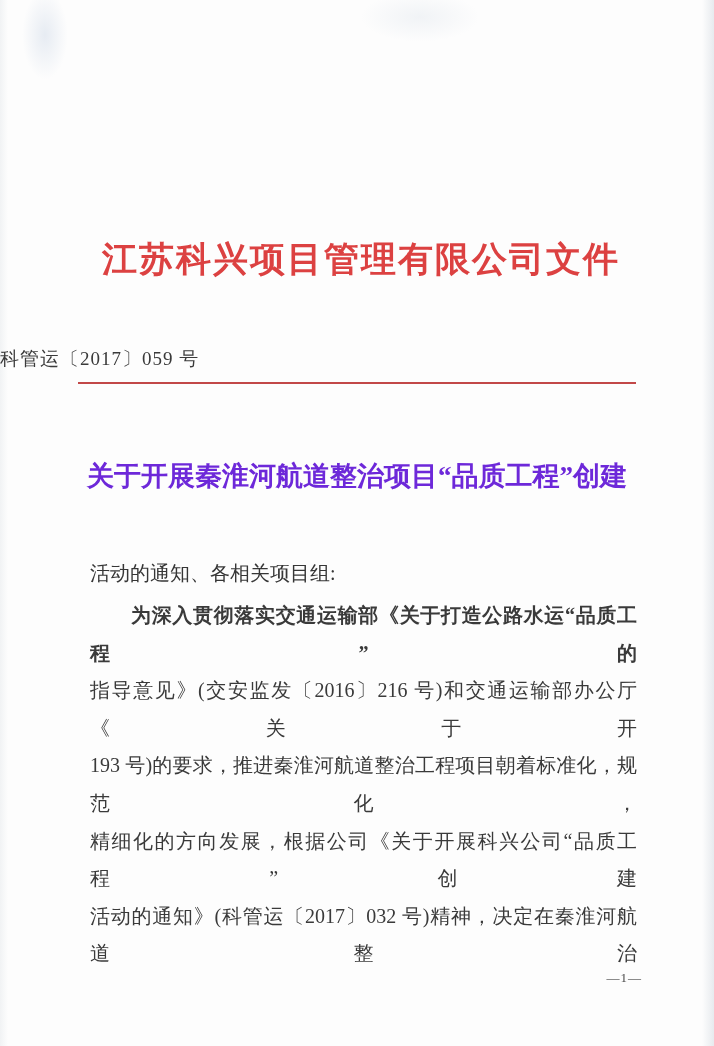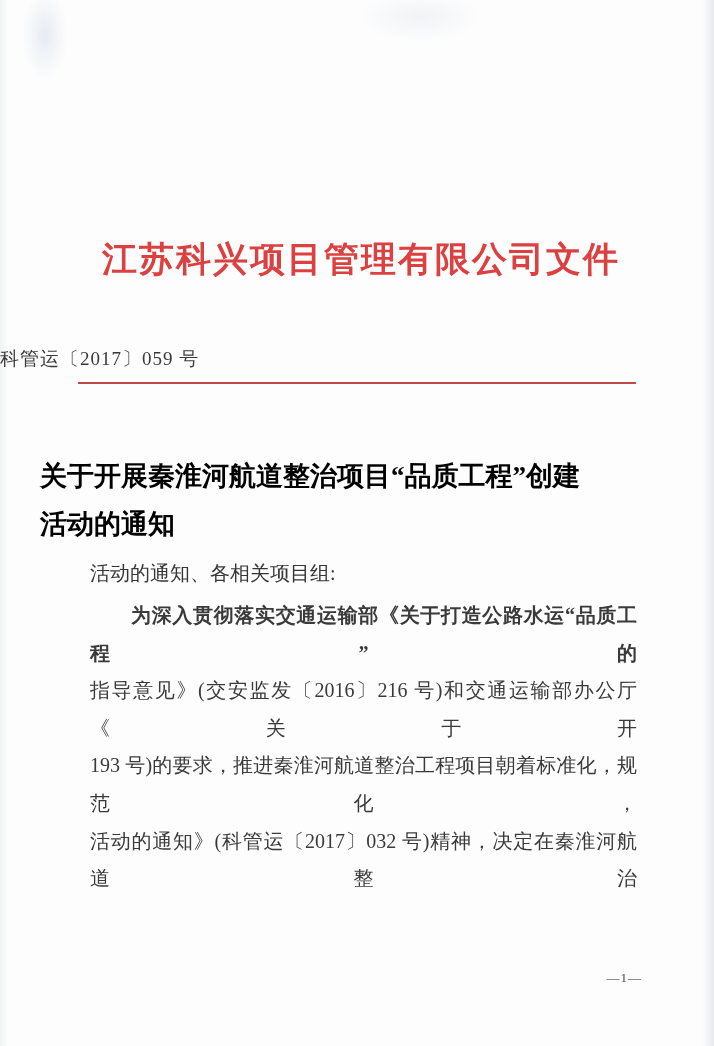--- a/index.html
+++ b/index.html
@@ -62,24 +62,24 @@
   .red-line {
     position: absolute;
     top: 382px; left: 78px;
     width: 558px; height: 2px;
     background: #c24848;
   }
   .doc-title {
     position: absolute;
     top: 452px; left: 40px;
     width: 634px;
-    text-align: left;
+    text-align: center;
     font-size: 27px;
     font-weight: bold;
-    color: #000000;
+    color: #6d28d9;
     line-height: 48px;
   }
   .salutation {
     position: absolute;
     top: 560px; left: 90px;
     width: 560px;
     font-size: 20px;
     color: #363636;
   }
   .body-block {
@@ -118,28 +118,28 @@
   <div class="edge-right"></div>
 
   <div class="org-title">江苏科兴项目管理有限公司文件</div>
 
   <div class="doc-number">科管运〔2017〕059 号</div>
 
   <div class="red-line"></div>
 
   <div class="doc-title">
     <div>关于开展秦淮河航道整治项目“品质工程”创建</div>
-    <div>活动的通知</div>
   </div>
 
   <div class="salutation">活动的通知、各相关项目组:</div>
 
   <div class="body-block">
     <div class="body-line indent">为深入贯彻落实交通运输部《关于打造公路水运“品质工程”的</div>
     <div class="body-line">指导意见》(交安监发〔2016〕216 号)和交通运输部办公厅《关于开</div>
     <div class="body-line">193 号)的要求，推进秦淮河航道整治工程项目朝着标准化，规范化，</div>
+    <div class="body-line">精细化的方向发展，根据公司《关于开展科兴公司“品质工程”创建</div>
     <div class="body-line">活动的通知》(科管运〔2017〕032 号)精神，决定在秦淮河航道整治</div>
 
   </div>
 
   <div class="page-num">—1—</div>
 
 </div>
 
 </body></html>

